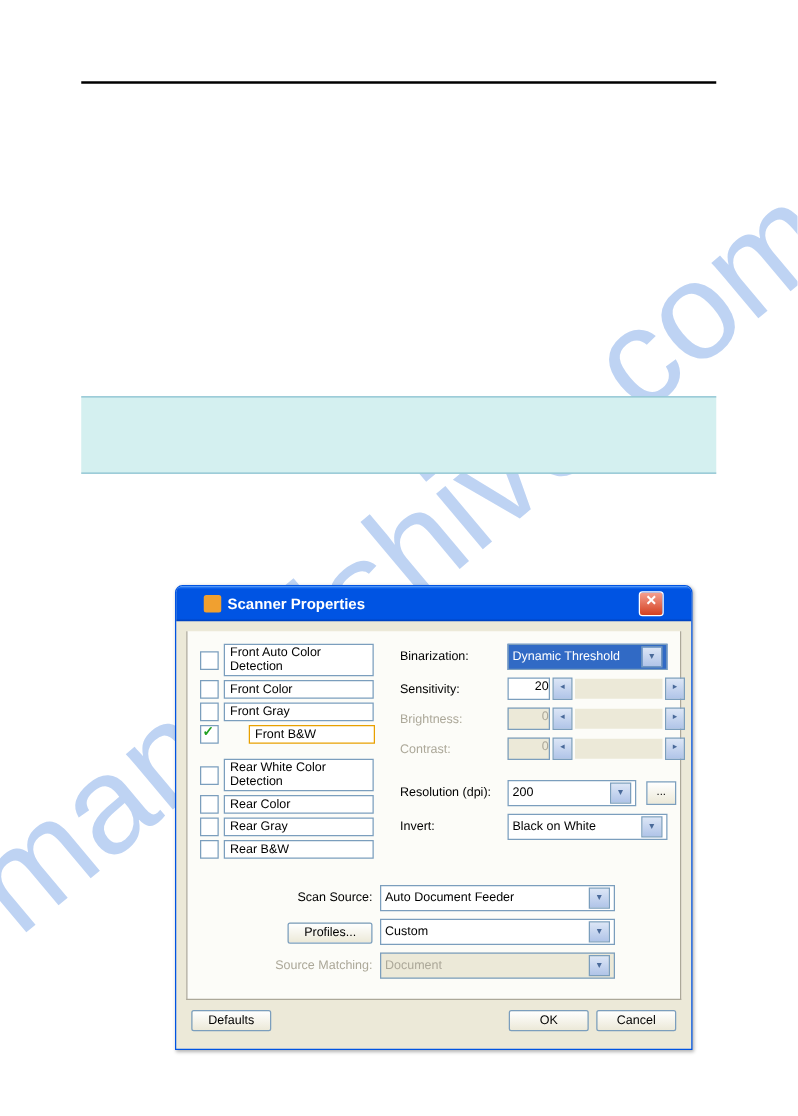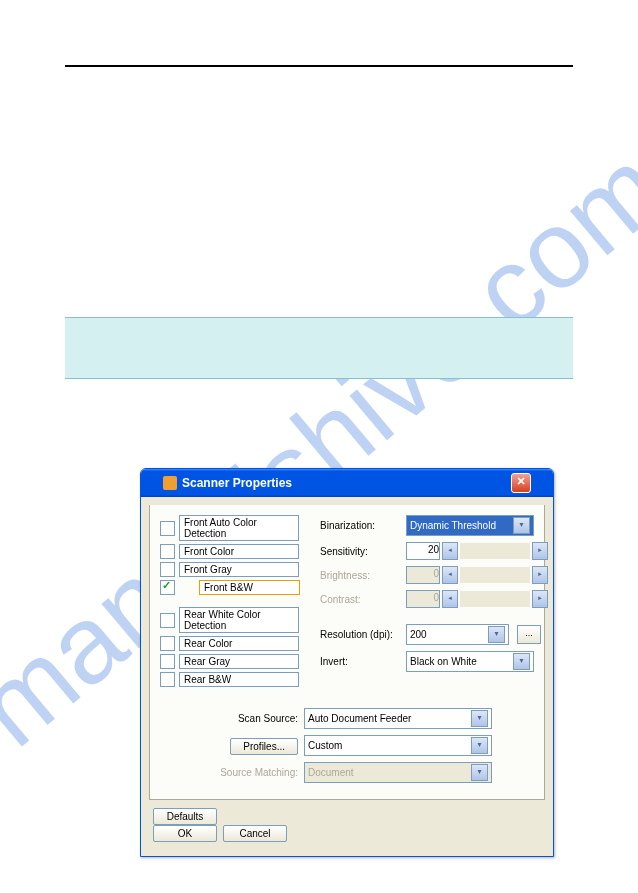--- a/index.html
+++ b/index.html
@@ -280,21 +280,20 @@
   background: linear-gradient(to bottom, #fff, #ece9d8);
   padding: 2px 12px;
   font-size: 10px;
   border-radius: 2px;
   cursor: pointer;
 }
 .footer-row {
   display: flex;
   justify-content: space-between;
   padding: 8px 4px 6px 4px;
-  flex-direction: column;
 }
 .footer-right {
   display: flex;
   gap: 6px;
 }
 .footer-btn {
   border: 1px solid #7b9ebd;
   background: linear-gradient(to bottom, #fff, #ece9d8);
   padding: 2px 0;
   width: 62px;

